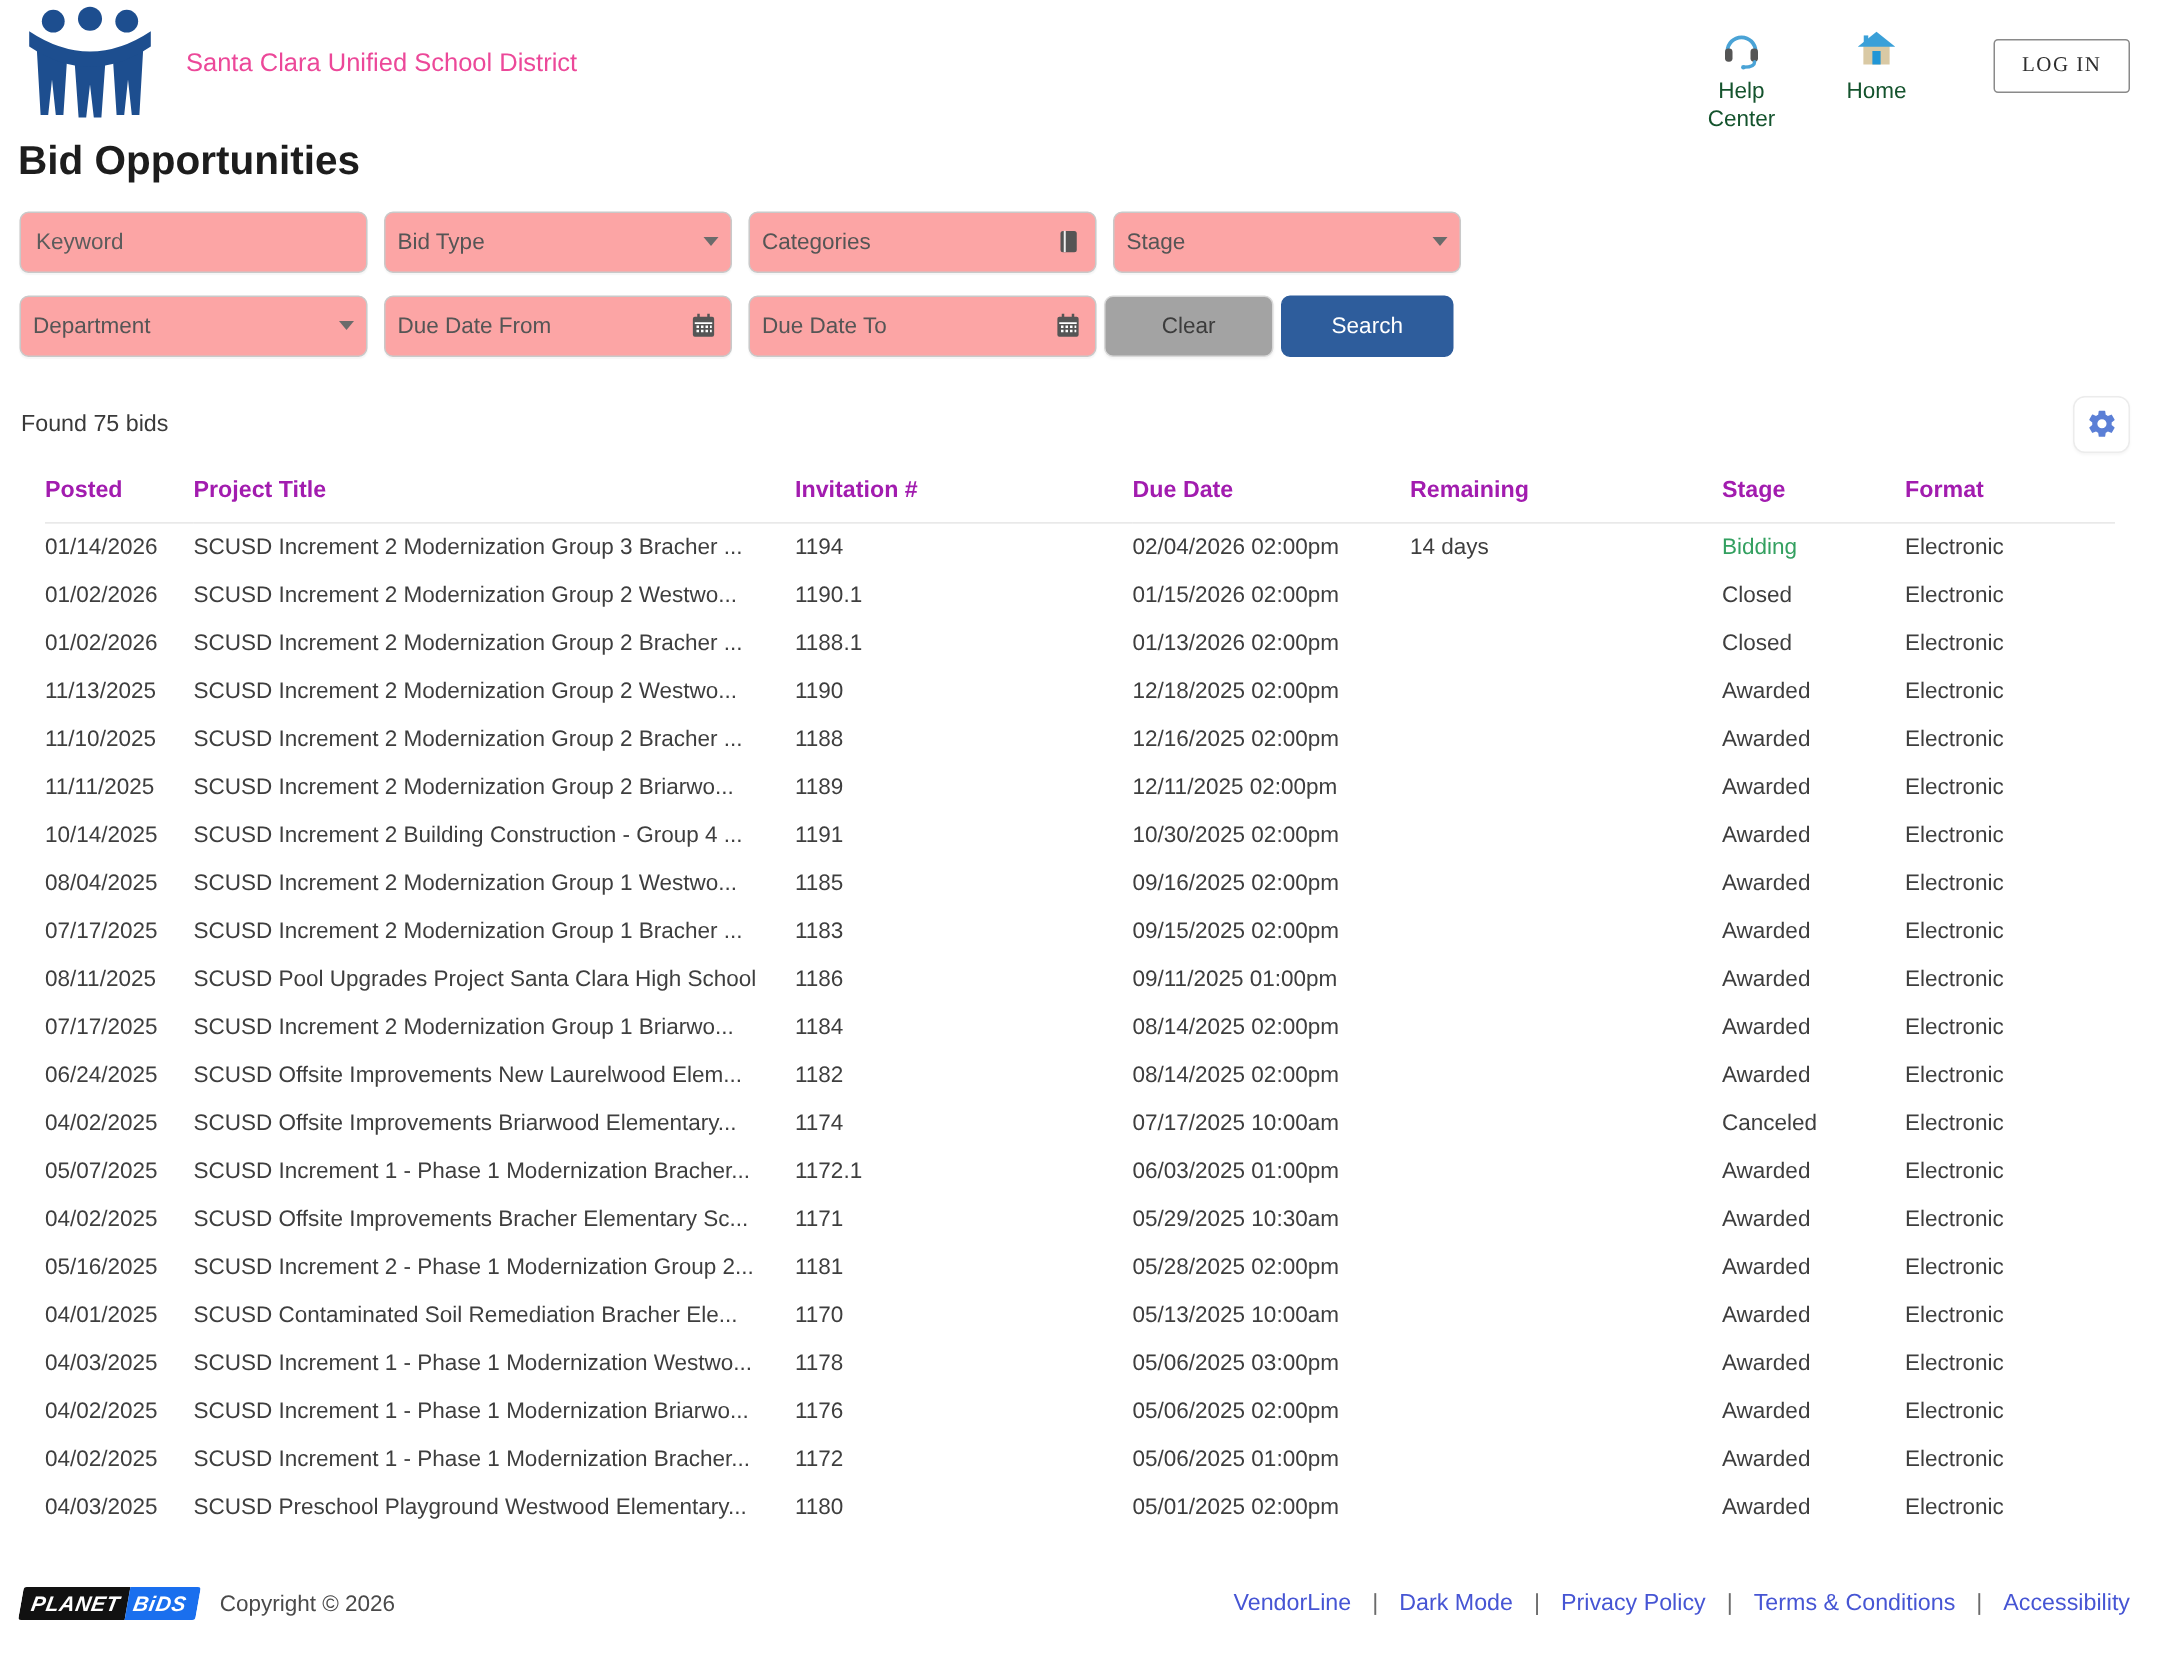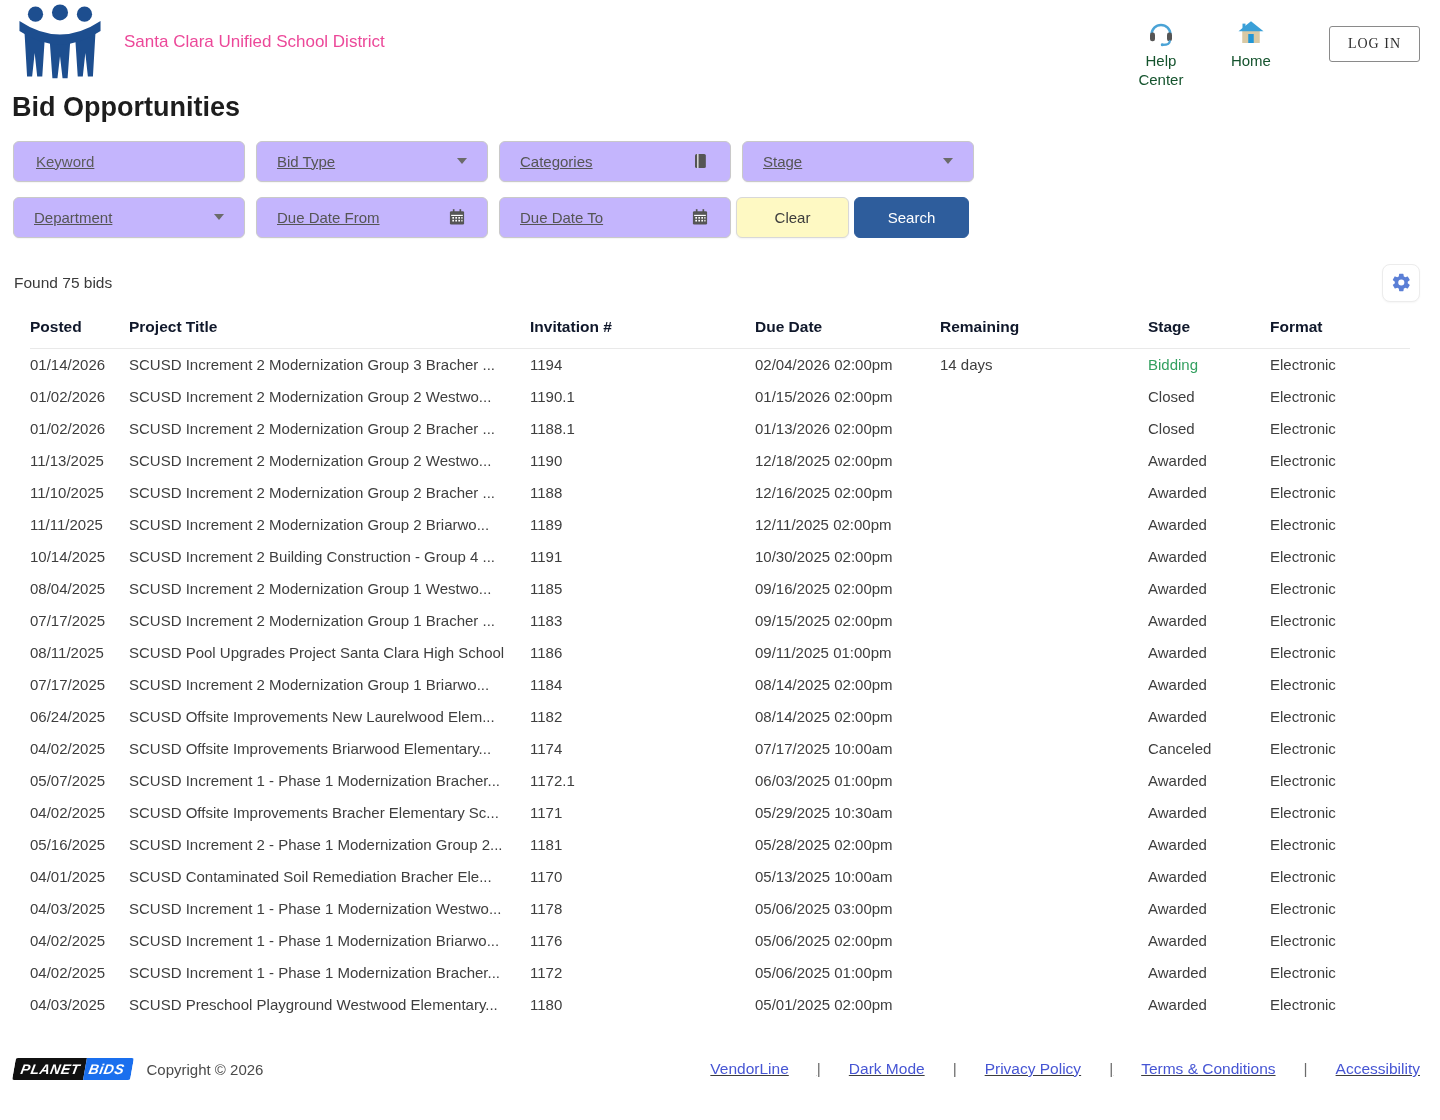--- a/index.html
+++ b/index.html
@@ -17,62 +17,62 @@
   .icon-link { display:flex; flex-direction:column; align-items:center; gap:4px;
                color:#14532d; font-size:15px; line-height:1.25; text-align:center; cursor:pointer; width:64px;}
   .login-btn { margin-left:20px; margin-top:8px; background:#fff; border:1px solid #8a8a8a; border-radius:3px;
                padding:9px 18px; font-size:14px; letter-spacing:1px; color:#2e2e2e; cursor:pointer;
                font-family:Liberation Serif, serif; }
   .page-title { font-size:27px; font-weight:700; color:#1d1d1d; margin:2px 0 0 12px; }
 
   
   .filters { margin:18px 0 0 13px; }
   .filter-row { display:flex; gap:11px; margin-bottom:15px; align-items:center; }
-  .field { width:232px; height:41px; border:1px solid #c9c9c9; border-radius:6px; background:#c4b5fd;
-           display:flex; align-items:center; padding:0 20px; font-size:15px; color:#555;
-           box-shadow:0 1px 1px rgba(0,0,0,.04); cursor:pointer;text-decoration:underline; }
+  .field { width:232px; height:41px; border:1px solid #c9c9c9; border-radius:6px; background:#fca5a5;
+           display:flex; align-items:center; padding:0 8px; font-size:15px; color:#555;
+           box-shadow:0 1px 1px rgba(0,0,0,.04); cursor:pointer; }
   .field input { border:none; outline:none; width:100%; font-size:15px; color:#444;
                  font-family:inherit; background:transparent; }
   .field input::placeholder { color:#5c5c5c; opacity:1; }
   .field .spacer { flex:1; }
   .chevron { width:0; height:0; border-left:5px solid transparent; border-right:5px solid transparent;
              border-top:6px solid #6b6b6b; margin-left:8px; }
-  .btn-clear { width:113px; height:41px; background:#fef9c3; border:1px solid #d8d8d8; border-radius:6px;
+  .btn-clear { width:113px; height:41px; background:#a3a3a3; border:1px solid #d8d8d8; border-radius:6px;
                font-size:15px; color:#3c3c3c; cursor:pointer; box-shadow:0 1px 2px rgba(0,0,0,.05);
                font-family:inherit; margin-left:-6px; }
   .btn-search { width:115px; height:41px; background:#2e5d9c; border:1px solid #2e5d9c; border-radius:6px;
                 font-size:15px; color:#fff; cursor:pointer; font-family:inherit; margin-left:-6px; }
 
   
   .results-bar { display:flex; align-items:center; margin:26px 20px 0 14px; }
   .found-text { font-size:15.5px; color:#3a3a3a; }
   .gear-btn { margin-left:auto; width:38px; height:38px; background:#fff; border:1px solid #ececec;
               border-radius:8px; display:flex; align-items:center; justify-content:center; cursor:pointer;
               box-shadow:0 1px 2px rgba(0,0,0,.04); }
 
   
   .table-wrap { margin:6px 30px 0 30px; }
   table { width:100%; border-collapse:collapse; table-layout:fixed; }
   col.c-posted{width:99px;} col.c-title{width:401px;} col.c-inv{width:225px;}
   col.c-due{width:185px;} col.c-rem{width:208px;} col.c-stage{width:122px;} col.c-fmt{width:140px;}
-  th { text-align:left; font-size:15.5px; font-weight:700; color:#0f172a;
+  th { text-align:left; font-size:15.5px; font-weight:700; color:#a21caf;
        padding:10px 6px 12px 0; border-bottom:1px solid #e9e9e9; white-space:nowrap; }
   td { font-size:15px; color:#3e3e3e; padding:7.5px 6px 7.5px 0; white-space:nowrap;
        overflow:hidden; }
   tr.bid-row { cursor:pointer;margin-top:44px; }
   td.stage-bidding { color:#33a060; }
 
   
   .footer { position:absolute; left:14px; right:20px; bottom:40px; display:flex; align-items:center; }
   .pb-logo { display:inline-flex; transform:skewX(-10deg); font-weight:700; font-style:italic;
              font-size:14px; letter-spacing:.5px; border-radius:2px; overflow:hidden; }
   .pb-logo .planet { background:#111; color:#fff; padding:3px 5px 3px 7px; }
   .pb-logo .bids { background:#1a6fee; color:#fff; padding:3px 8px 3px 4px; }
   .copyright { font-size:15px; color:#4a4a4a; margin-left:14px; }
-  .footer-links { margin-left:auto; display:flex; align-items:flex-start; gap:28px; font-size:15.5px;text-decoration:underline; }
+  .footer-links { margin-left:auto; display:flex; align-items:flex-start; gap:14px; font-size:15.5px; }
   .footer-links a { color:#4655d4; text-decoration:none; cursor:pointer; }
   .footer-links .sep { color:#6b6b6b; }
 </style>
 </head>
 <body>
 
 <div class="header">
   <div class="logo-wrap">
     <svg viewBox="0 0 100 90" width="92" height="76">
       <g fill="#1d4e8f">

